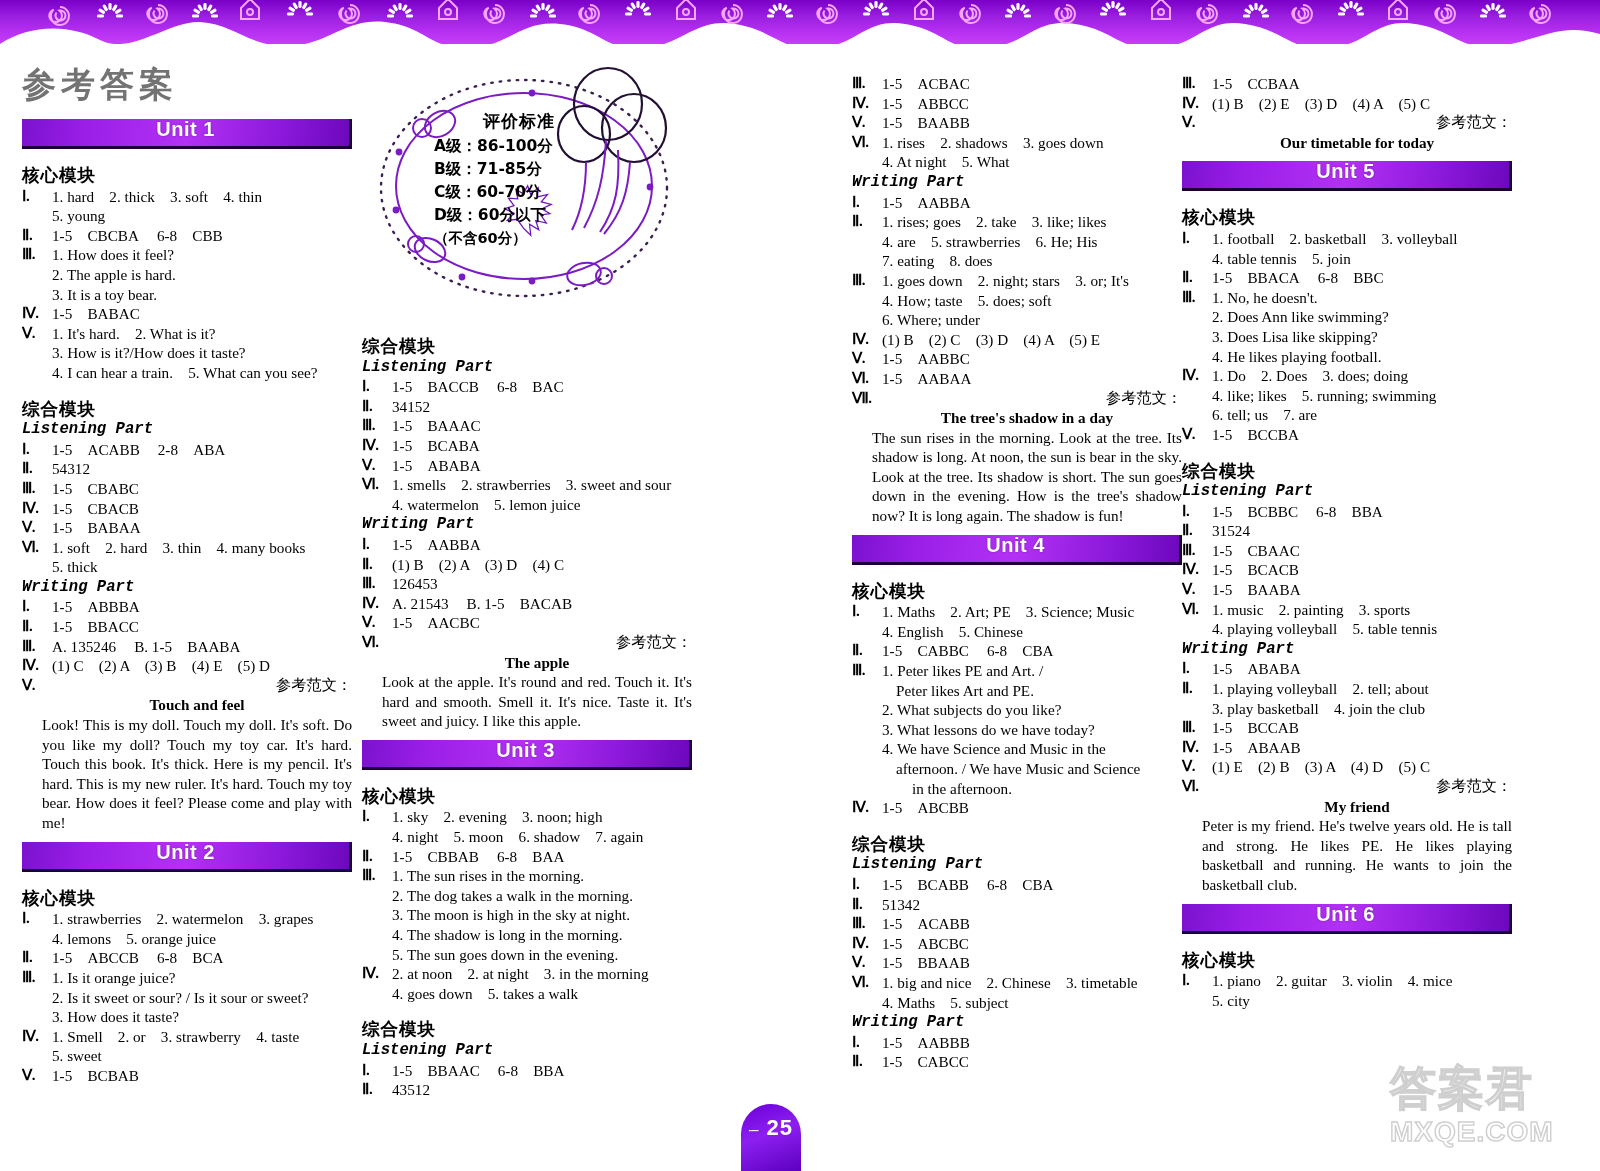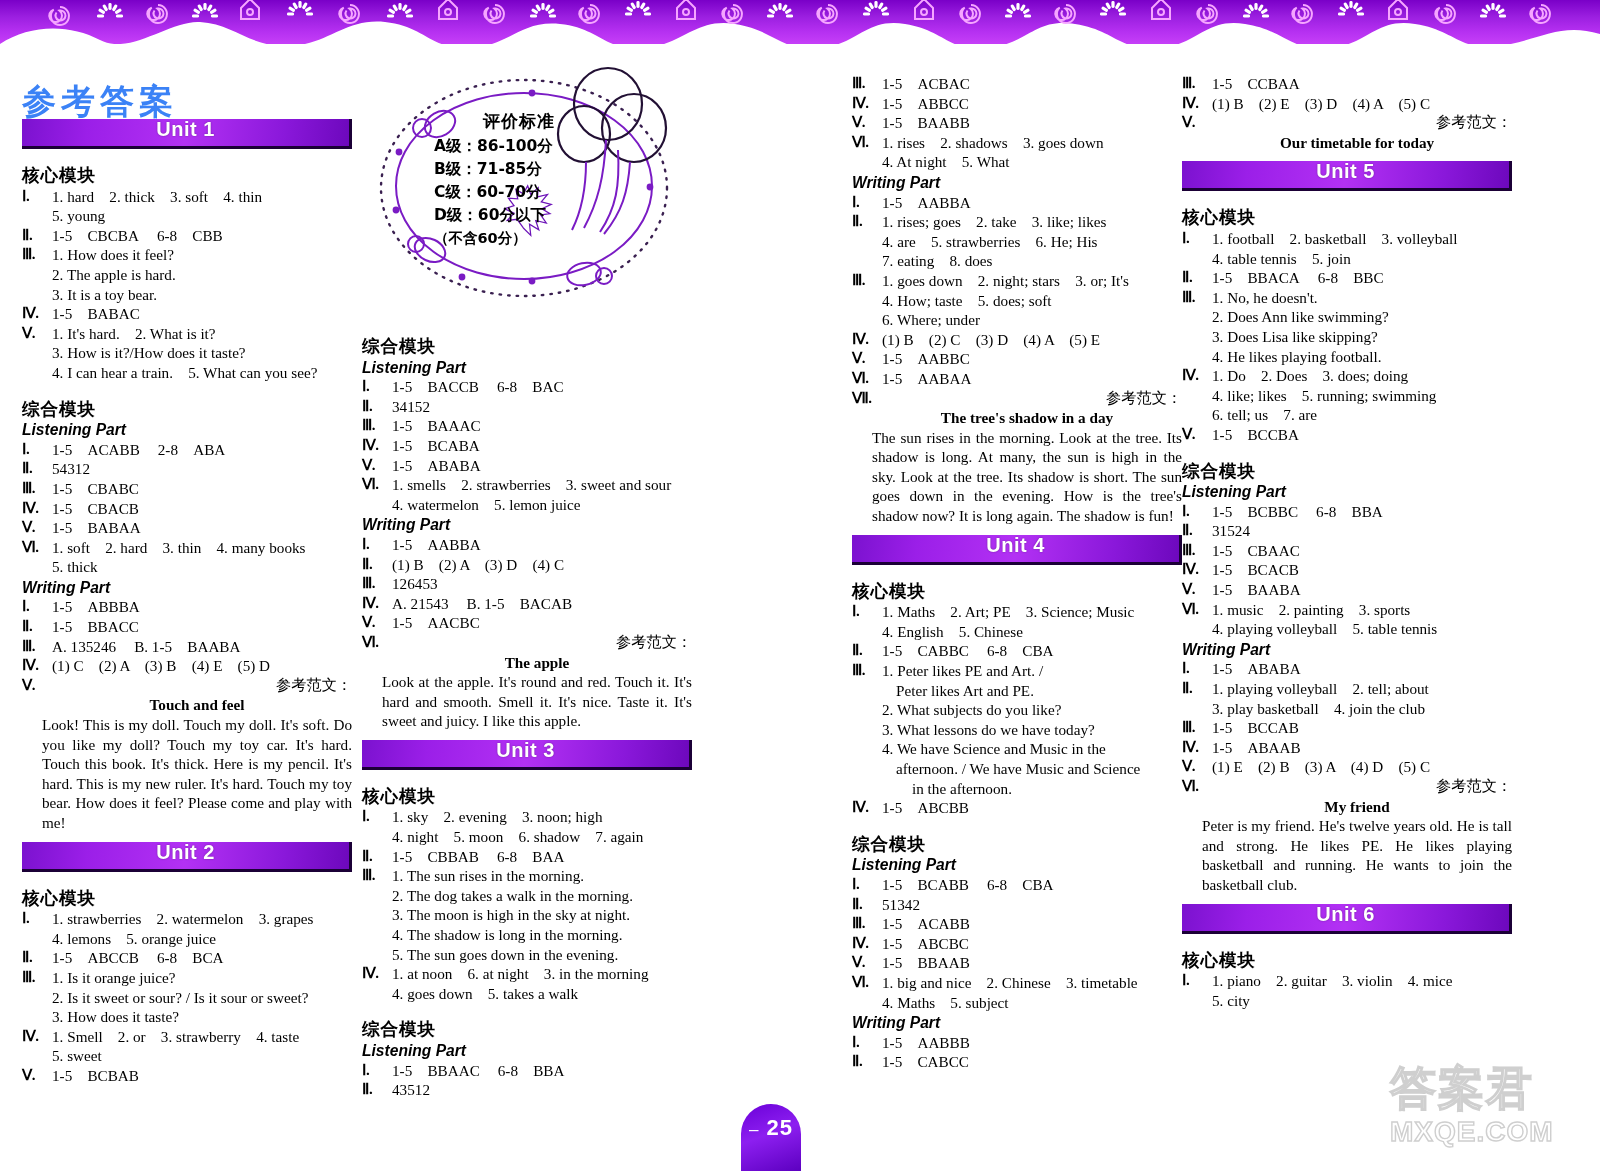--- a/index.html
+++ b/index.html
@@ -22,22 +22,22 @@
 
   
   #watermark{position:absolute;left:1390px;top:1062px;width:215px;height:110px;
      pointer-events:none;}
   #watermark .wm-cn{font-family:"DejaVu Sans",sans-serif;font-size:46px;font-weight:bold;
      color:transparent;-webkit-text-stroke:1.4px #cfcfcf;letter-spacing:2px;line-height:52px;}
   #watermark .wm-en{font-family:"Liberation Sans",sans-serif;font-size:28px;font-weight:bold;
      color:transparent;-webkit-text-stroke:1.4px #cfcfcf;letter-spacing:1px;margin-top:2px;}
 
   
-  #page-title{position:absolute;left:22px;top:79px;font-size:34px;font-weight:bold;
-      font-family:"DejaVu Sans",sans-serif;letter-spacing:5px;color:#3b82f6;}
+  #page-title{position:absolute;left:22px;top:62px;font-size:34px;font-weight:bold;
+      font-family:"DejaVu Sans",sans-serif;letter-spacing:5px;color:#737373;}
 
   
   .col{position:absolute;top:60px;font-size:15.2px;line-height:19.6px;}
   #col1{left:22px;width:330px;}
   #col2{left:362px;width:330px;}
   #col3{left:852px;width:330px;}
   #col4{left:1182px;width:330px;}
   #col1{top:110px;}
   #col2{top:320px;}
   #col3{top:74px;}
@@ -48,21 +48,21 @@
      background:linear-gradient(96deg,#7b12cf 0%,#9b1fe8 20%,#b331f4 50%,#8a18da 80%,#6d08bd 100%);
      border-bottom:3px solid #1b0036;border-right:3px solid #1b0036;}
   .unit-banner span{position:absolute;left:0;right:0;top:1px;text-align:center;
      font-family:"Liberation Sans",sans-serif;font-weight:bold;font-size:20px;color:#fff;
      letter-spacing:0.5px;text-shadow:0 0 2px rgba(0,0,0,.35);}
 
   
   .module{font-family:"DejaVu Sans",sans-serif;font-weight:bold;font-size:17.5px;
      margin:17px 0 1px 0;letter-spacing:1px;}
   .part{font-weight:bold;font-style:italic;font-size:15.6px;margin:1px 0 0 0;
-     font-family:Liberation Sans, sans-serif;}
+     font-family:Liberation Mono, monospace;}
 
   
   .row{display:flex;align-items:flex-start;}
   .rn{width:30px;flex:0 0 30px;text-align:left;font-family:"Liberation Serif",serif;
       font-weight:bold;font-size:15px;letter-spacing:-.5px;}
   .rn::after{content:".";}
   .rb{flex:1 1 auto;}
   .gap{display:inline-block;width:18px;}
   .cn{font-family:"DejaVu Sans",sans-serif;text-align:right;}
 
@@ -416,21 +416,21 @@
       <div>1. The sun rises in the morning.</div>
       <div>2. The dog takes a walk in the morning.</div>
       <div>3. The moon is high in the sky at night.</div>
       <div>4. The shadow is long in the morning.</div>
       <div>5. The sun goes down in the evening.</div>
     </div>
   </div>
   <div class="row">
     <div class="rn">Ⅳ</div>
     <div class="rb">
-      <div>1. at noon　6. at night　3. in the morning</div>
+      <div>2. at noon　2. at night　3. in the morning</div>
       <div>4. goes down　5. takes a walk</div>
     </div>
   </div>
 
   <div class="module">综合模块</div>
   <div class="part">Listening Part</div>
 
   <div class="row">
     <div class="rn">Ⅰ</div>
     <div class="rb"><span>1-5　BBAAC</span><span class="gap"></span><span>6-8　BBA</span></div>
@@ -495,21 +495,21 @@
   </div>
   <div class="row">
     <div class="rn">Ⅵ</div>
     <div class="rb">1-5　AABAA</div>
   </div>
   <div class="row">
     <div class="rn">Ⅶ</div>
     <div class="rb cn">参考范文：</div>
   </div>
   <div class="essay-title">The tree's shadow in a day</div>
-  <div class="essay">The sun rises in the morning. Look at the tree. Its shadow is long. At many, the sun is high in the sky. Look at the tree. Its shadow is short. The sun goes down in the evening. How is the tree's shadow now? It is long again. The shadow is fun!</div>
+  <div class="essay">The sun rises in the morning. Look at the tree. Its shadow is long. At noon, the sun is bear in the sky. Look at the tree. Its shadow is short. The sun goes down in the evening. How is the tree's shadow now? It is long again. The shadow is fun!</div>
 
   <div class="unit-banner">
     <span>Unit 4</span>
   </div>
 
   <div class="module">核心模块</div>
 
   <div class="row">
     <div class="rn">Ⅰ</div>
     <div class="rb">

